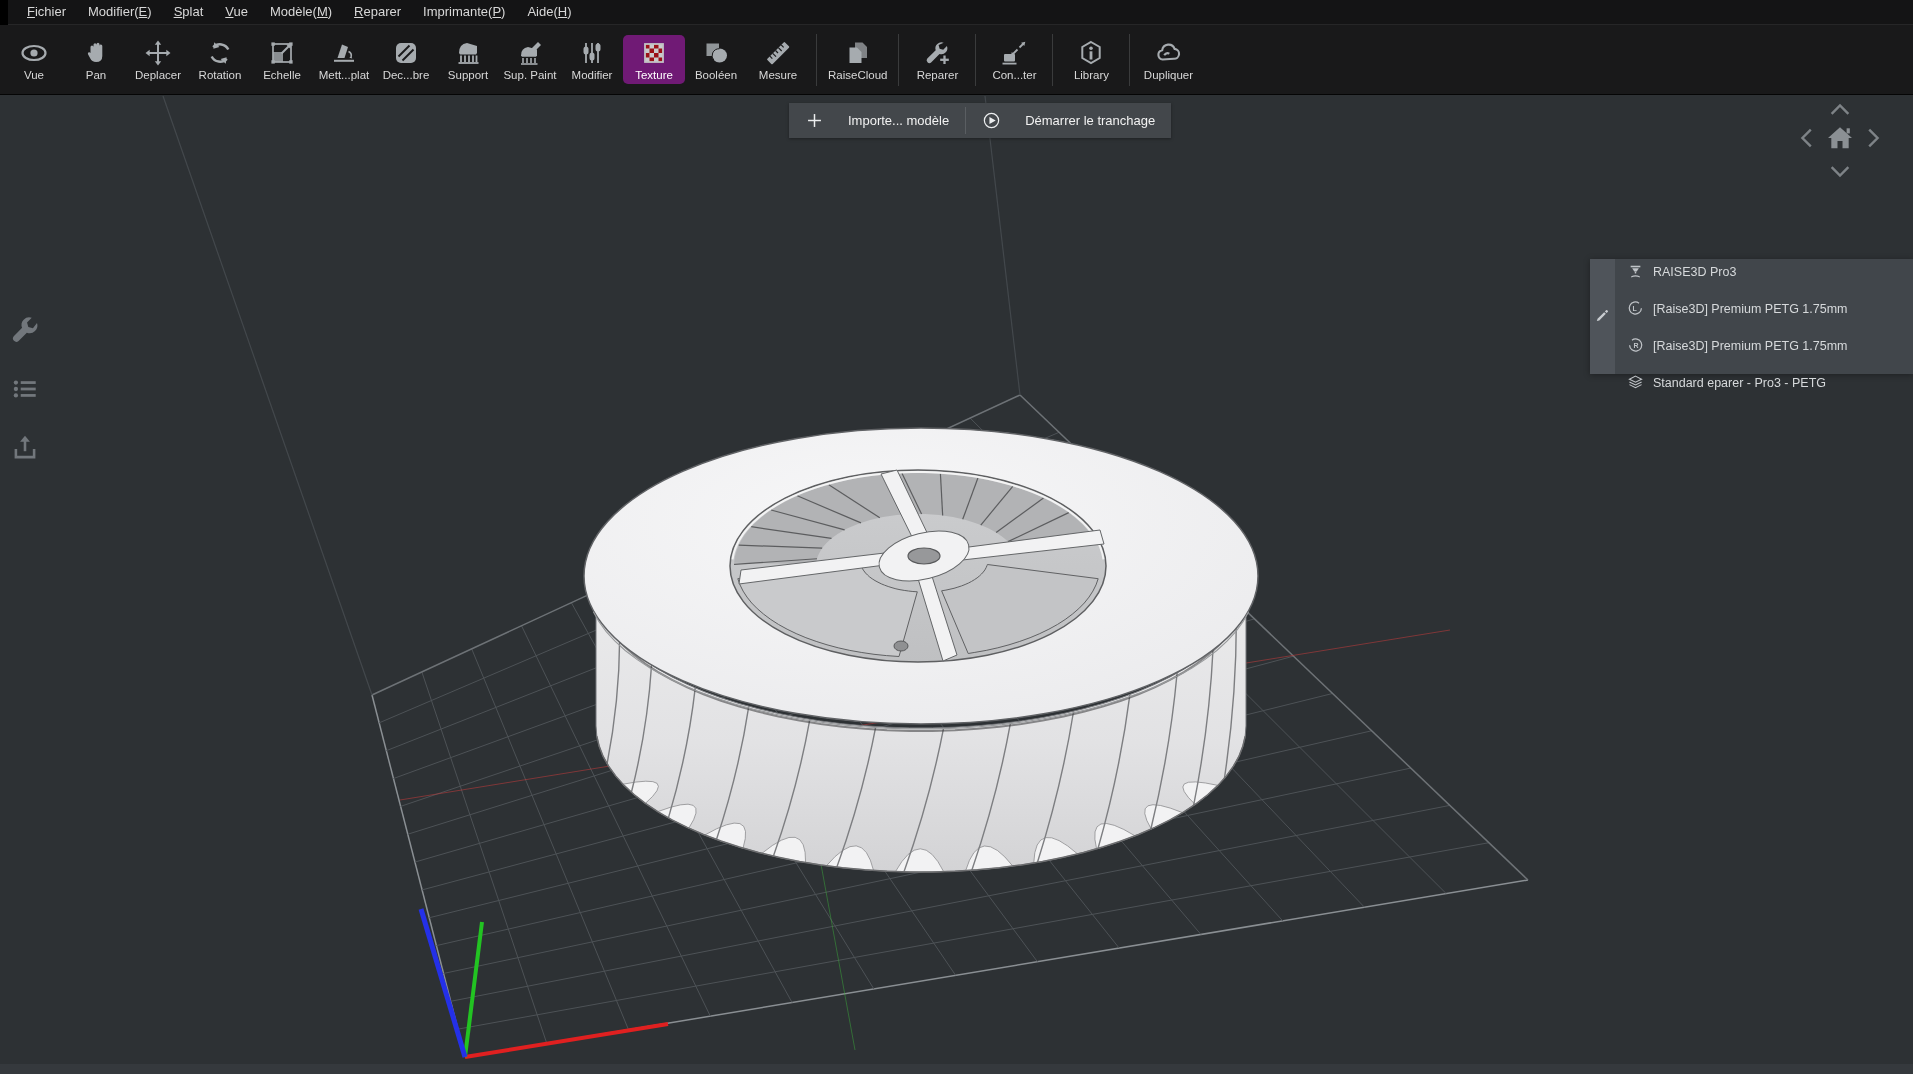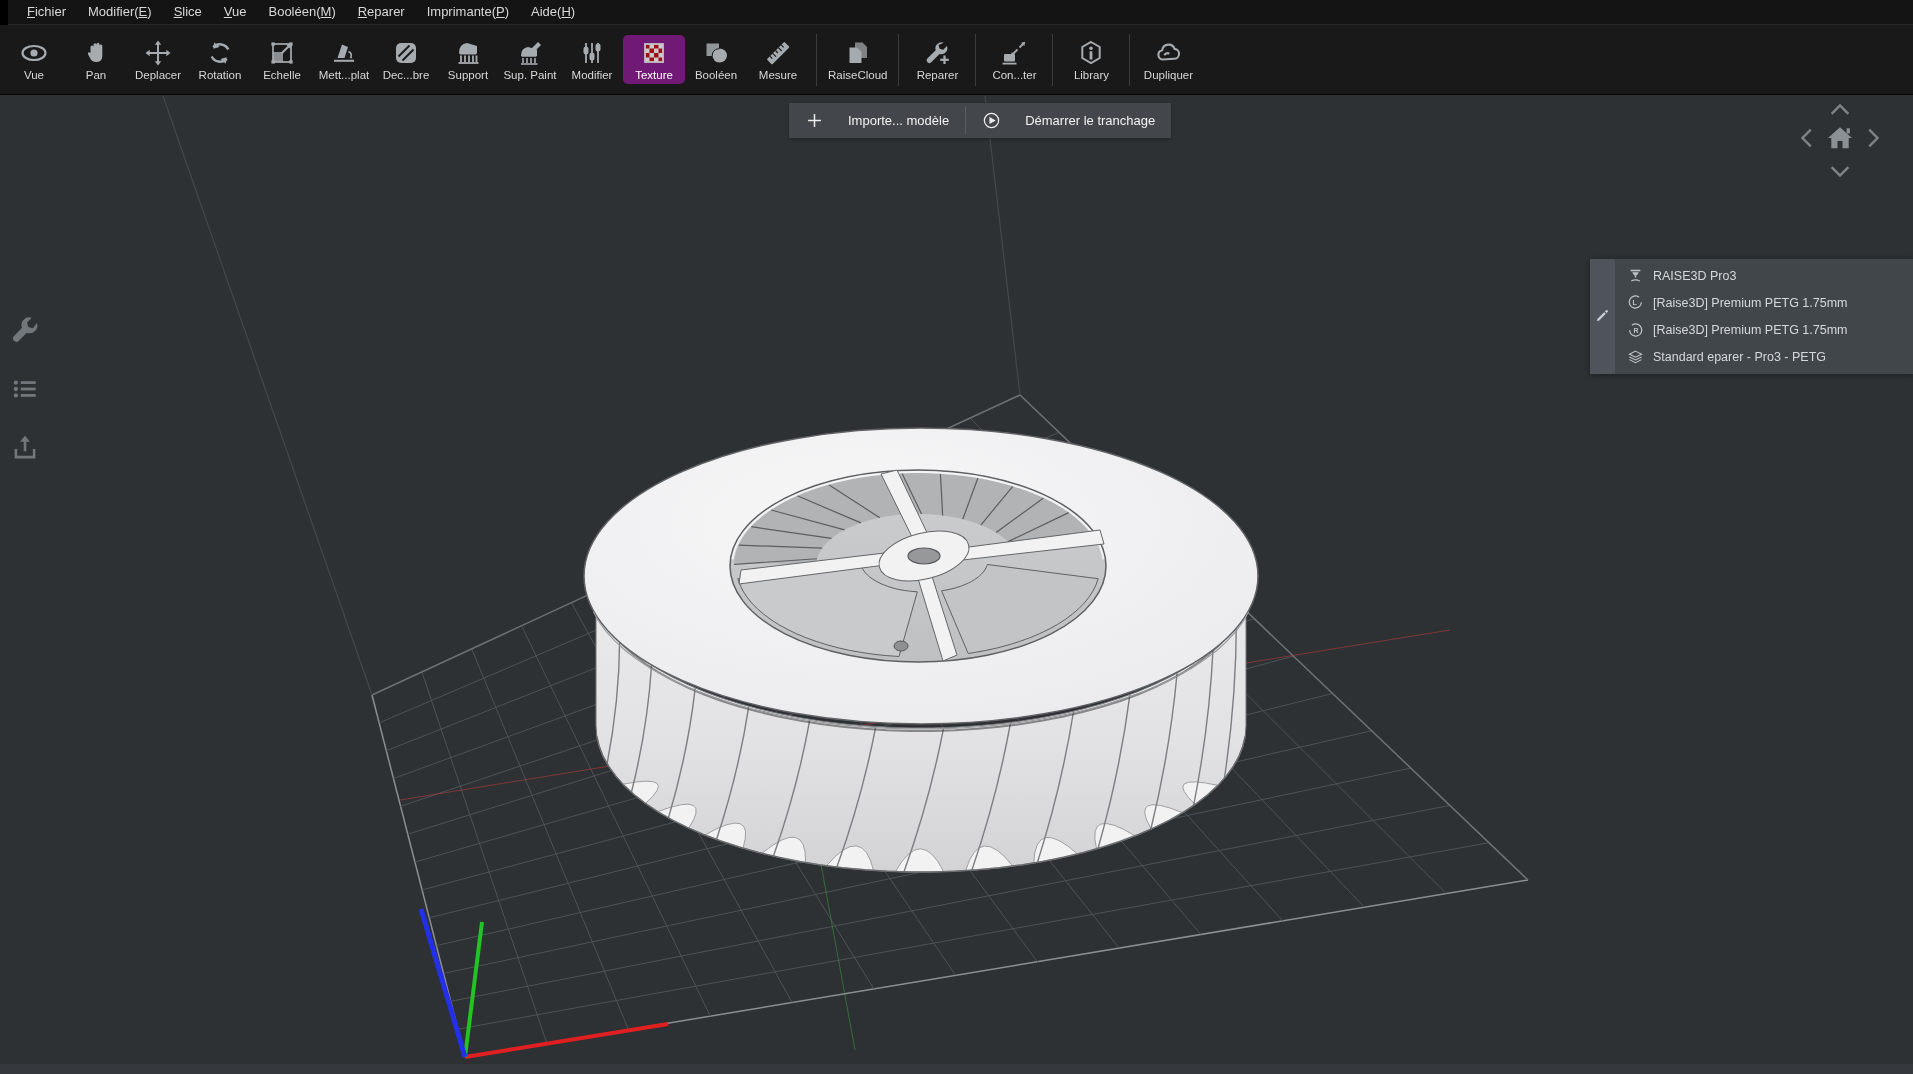--- a/index.html
+++ b/index.html
@@ -37,38 +37,38 @@
   .left-tool{width:30px;height:30px;color:#72777c;}
   .left-tool svg{width:30px;height:30px;}
   
   .nav-el{position:absolute;color:#7e8387;}
   .nav-el svg{display:block;}
   
   .printer-panel{position:absolute;left:1590px;top:164px;width:323px;height:115px;background:#41464b;
                  display:flex;box-shadow:0 1px 6px rgba(0,0,0,.35);}
   .panel-strip{width:25px;background:#4f545a;display:flex;align-items:center;justify-content:center;}
   .panel-strip svg{width:16px;height:16px;color:#c9cdd1;}
-  .panel-rows{flex:1;display:flex;flex-direction:column;justify-content:space-between;padding:4px 0;}
+  .panel-rows{flex:1;display:flex;flex-direction:column;justify-content:flex-start;padding:4px 0;gap:20px;}
   .panel-row{display:flex;align-items:center;gap:9px;padding-left:12px;height:25px;}
   .panel-row svg{width:17px;height:17px;color:#c0c4c8;flex:0 0 17px;}
   .panel-row .panel-label{color:#d6d9db;font-size:12.5px;white-space:nowrap;}
   
   .bottombar{position:absolute;left:0;top:1064px;width:100%;height:10px;background:#35393d;}
 </style>
 </head>
 <body>
 
 <div class="app">
 
   <div class="menubar" id="menubar">
       <div class="menu-item"><span></span><u>F</u><span>ichier</span></div>
       <div class="menu-item"><span>Modifier(</span><u>E</u><span>)</span></div>
-      <div class="menu-item"><span></span><u>S</u><span>lice</span></div>
+      <div class="menu-item"><span></span><u>S</u><span>plat</span></div>
       <div class="menu-item"><span></span><u>V</u><span>ue</span></div>
-      <div class="menu-item"><span>Booléen(</span><u>M</u><span>)</span></div>
+      <div class="menu-item"><span>Modèle(</span><u>M</u><span>)</span></div>
       <div class="menu-item"><span></span><u>R</u><span>eparer</span></div>
       <div class="menu-item"><span>Imprimante(</span><u>P</u><span>)</span></div>
       <div class="menu-item"><span>Aide(</span><u>H</u><span>)</span></div>
     </div>
 
   <div class="toolbar" id="toolbar">
       <div class="tb-item">
         <span class="tb-icon"><svg viewBox="0 0 28 28" width="28" height="28">
             <ellipse cx="14" cy="14" rx="11.5" ry="7" fill="none" stroke="currentColor" stroke-width="2.2"></ellipse>
             <circle cx="14" cy="14" r="3.6" fill="currentColor"></circle>

